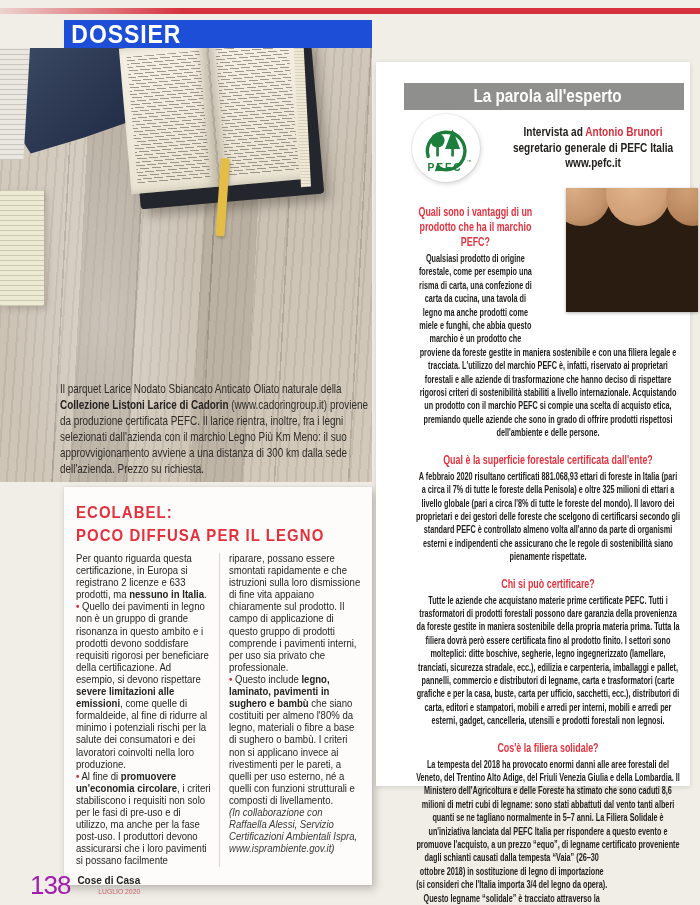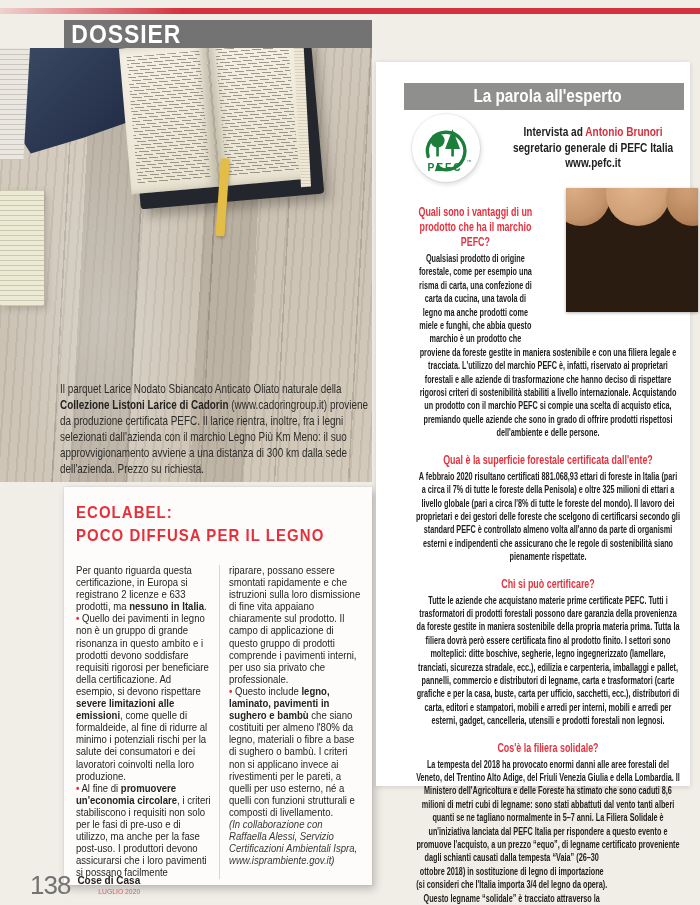--- a/index.html
+++ b/index.html
@@ -3,21 +3,21 @@
 <meta charset="utf-8">
 <style>
   html,body{margin:0;padding:0;background:#dedbd4;}
   #page{position:relative;width:700px;height:905px;margin:0 auto;background:#f1eee8;
         overflow:hidden;font-family:"Liberation Sans",sans-serif;color:#1d1b19;}
   [data-name]{box-sizing:border-box;}
 
   
   .top-rule{position:absolute;left:0;top:8px;width:700px;height:6px;
             background:linear-gradient(to right,rgba(213,49,61,.15),#d5313d 26%);}
-  .dossier-band{position:absolute;left:64px;top:20px;width:308px;height:44px;background:#737373;}
+  .dossier-band{position:absolute;left:64px;top:20px;width:308px;height:44px;background:#1d4ed8;}
   .dossier-band span{display:block;color:#fff;font-size:25px;font-weight:800;letter-spacing:1px;
             line-height:28px;padding-left:8px;transform:scaleX(.92);transform-origin:0 0;width:109%;}
 
   
   .main-photo{position:absolute;left:0;top:48px;width:372px;height:434px;overflow:hidden;
      background:
        radial-gradient(140px 300px at 28% 62%,rgba(255,255,255,.28),transparent 70%),
        repeating-linear-gradient(93deg,rgba(70,60,50,.20) 0 1.5px,transparent 1.5px 74px),
        repeating-linear-gradient(94deg,rgba(122,107,90,.14) 0 2px,transparent 2px 9px),
        linear-gradient(93deg,transparent 0 92px,rgba(104,92,78,.22) 92px 150px,transparent 150px 212px,rgba(108,95,80,.18) 212px 266px,transparent 266px),
@@ -49,34 +49,34 @@
   .photo-caption{position:absolute;left:60px;top:381px;width:312px;}
   .photo-caption .cx{font-size:12.4px;line-height:16px;color:#2e2c29;
      transform:scaleX(.8);transform-origin:0 0;width:125%;}
   .photo-caption b{font-weight:700;color:#242220;}
 
   
   .ecolabel-box{position:absolute;left:64px;top:487px;width:308px;height:398px;background:#fdfcfa;
      box-shadow:3px 4px 8px rgba(70,62,55,.30),0 0 0 1px rgba(0,0,0,.03);padding:14px 10px 10px 12px;}
   .eco-title{color:#e5303c;font-size:17px;font-weight:800;letter-spacing:1.2px;line-height:23px;
      transform:scaleX(.88);transform-origin:0 0;width:113%;}
-  .eco-cols{display:flex;margin-top:18px;}
+  .eco-cols{display:flex;margin-top:6px;}
   .eco-col{width:50%;}
   .eco-col-1{padding-right:8px;}
   .eco-col-2{border-left:1px solid #d9d6cf;padding-left:9px;}
   .eco-text{font-size:10.4px;line-height:12.1px;color:#262422;
      transform:scaleX(.92);transform-origin:0 0;width:108.7%;}
   .eco-text p{margin:0;}
   .eco-text .bullet{color:#d5313d;font-weight:700;}
   .eco-text b{font-weight:700;}
   .eco-text .credit{font-style:italic;color:#3a3835;}
 
   
   .footer{position:absolute;left:30px;top:872px;display:flex;align-items:flex-start;}
-  .footer .num{font-size:26px;line-height:26px;color:#737373;letter-spacing:-1px;}
+  .footer .num{font-size:26px;line-height:26px;color:#a21caf;letter-spacing:-1px;}
   .footer .meta{margin-left:7px;padding-top:4px;text-align:right;}
   .footer .mag{font-size:10px;font-weight:700;color:#262422;line-height:10px;}
   .footer .issue{font-size:6.8px;color:#c9626b;line-height:9px;margin-top:1px;}
 
   
   .expert-panel{position:absolute;left:376px;top:62px;width:314px;height:724px;background:#ffffff;
      box-shadow:0 1px 5px rgba(0,0,0,.14);padding:21px 8px 0 28px;text-align:center;}
   .gray-band{width:280px;height:27px;background:#8f8f8d;}
   .gray-band span{display:block;color:#fff;font-size:18px;font-weight:700;line-height:26px;
      padding-left:10px;transform:scaleX(.85);transform-origin:0 0;width:117%;}

